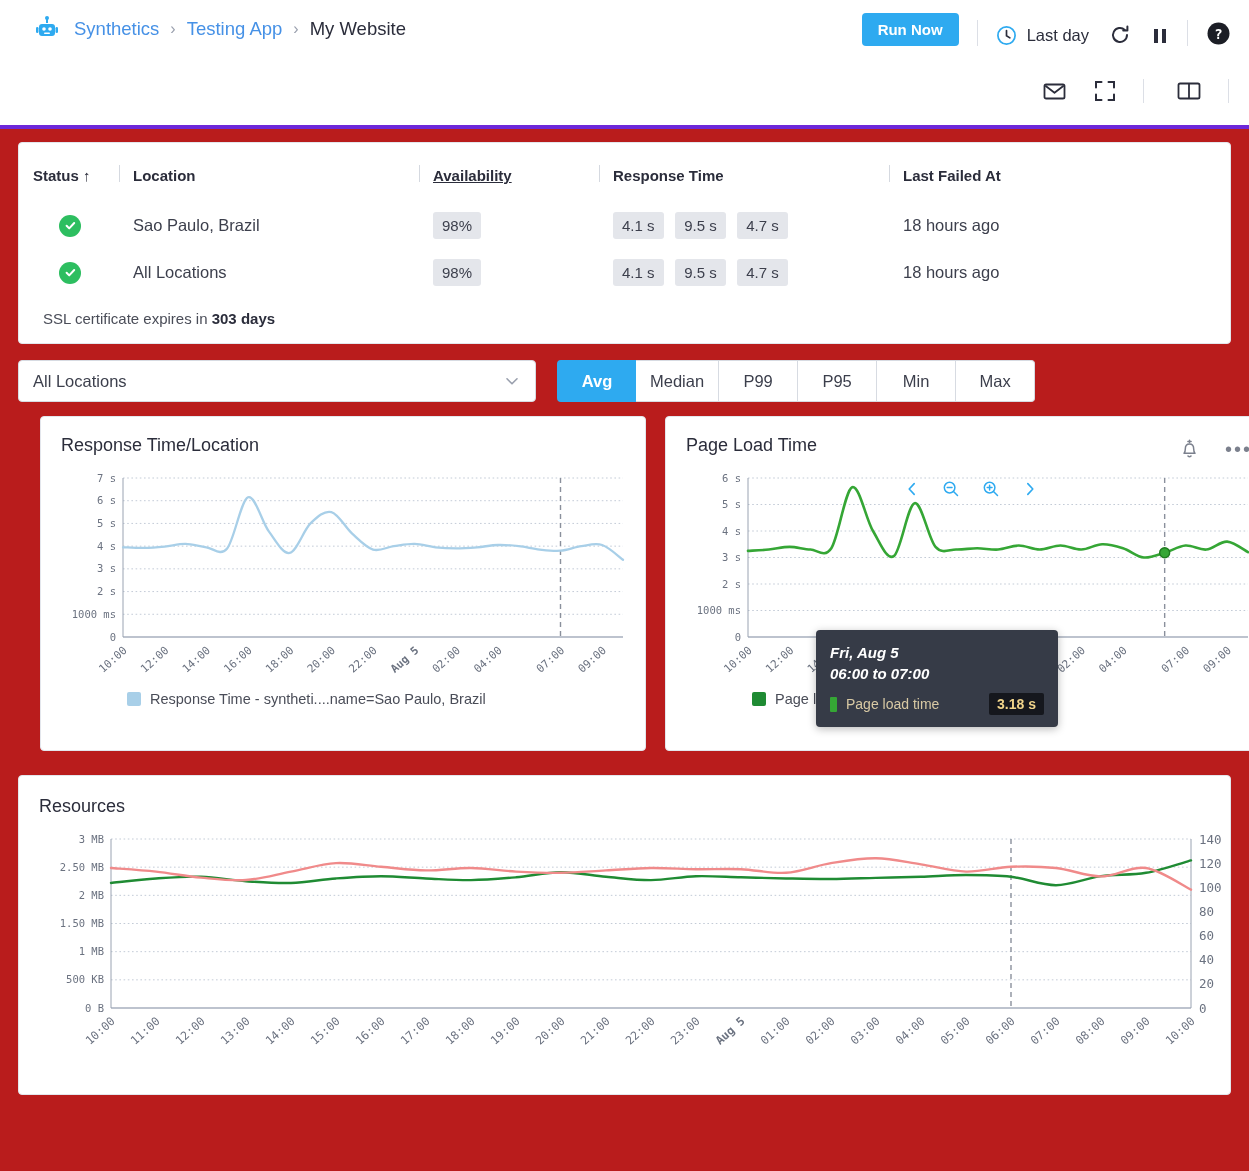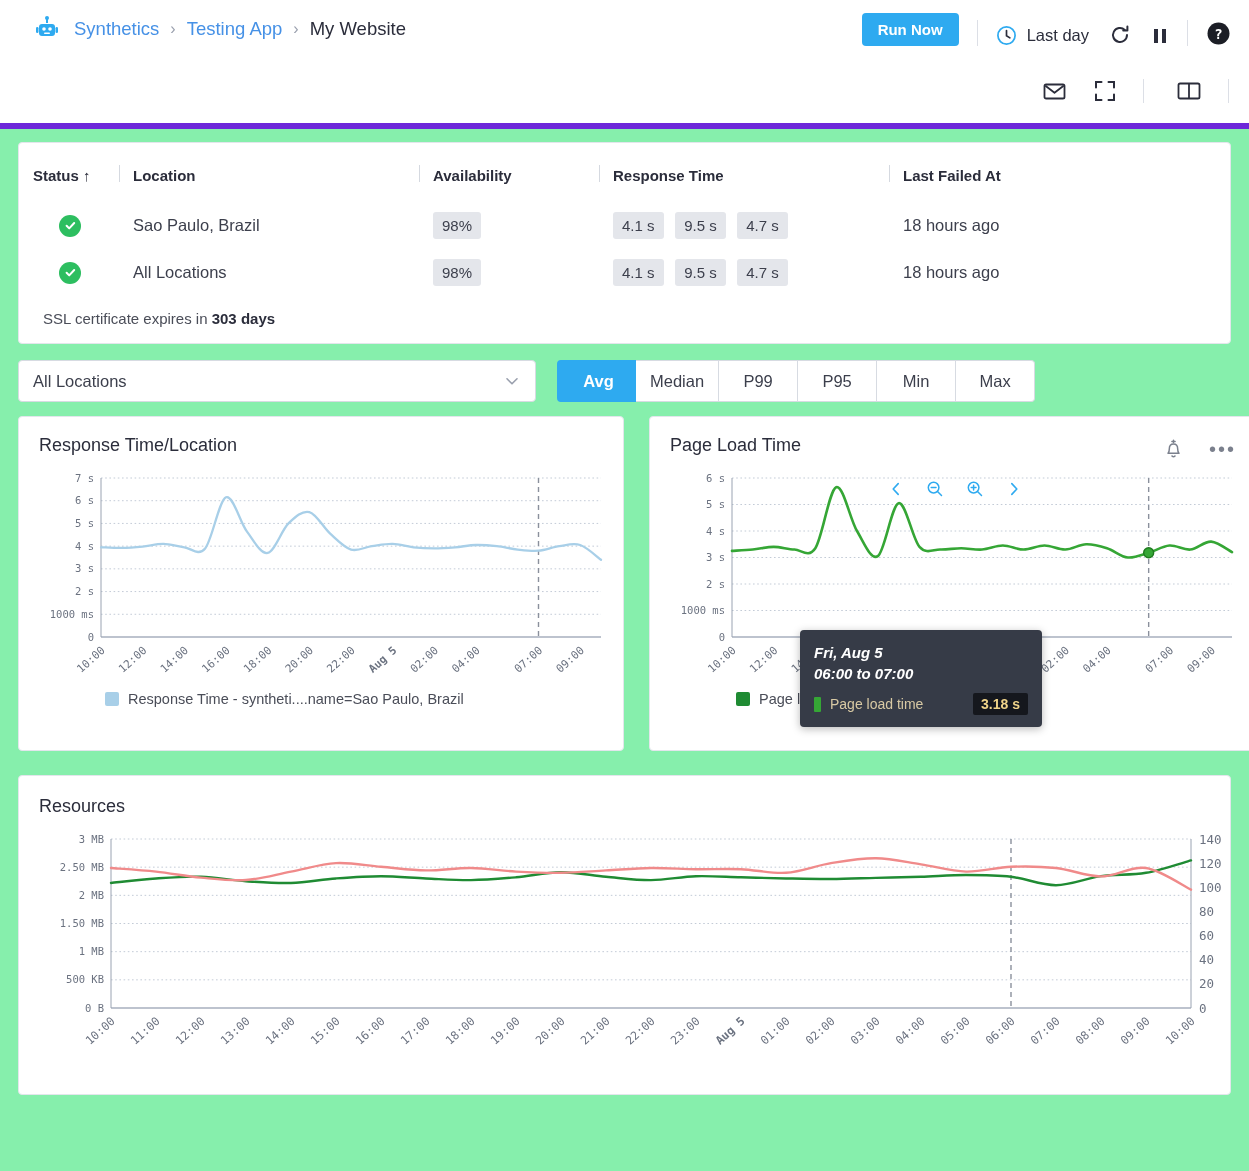--- a/index.html
+++ b/index.html
@@ -10,21 +10,21 @@
     font-family: "Liberation Sans", sans-serif;
     color: #2b2d3b;
     overflow: hidden;
   }
 
   
   .topbar {
     position: relative;
     height: 129px;
     background: #ffffff;
-    border-bottom: 6px solid #6d28d9;
+    border-bottom: 4px solid #6d28d9;
   }
   .topbar-row1 {
     display: flex; align-items: center;
     height: 58px; padding: 0 18px 0 34px;
   }
   .robot-icon { width: 26px; height: 26px; flex: 0 0 auto; margin-right: 14px; }
   .crumbs { display: flex; align-items: center; font-size: 18.5px; }
   .crumb-link { color: #4691e6; cursor: pointer; white-space: nowrap; }
   .crumb-cur { color: #2b2d3b; white-space: nowrap; }
   .crumb-sep { color: #9aa0ae; margin: 0 11px; font-size: 16px; }
@@ -46,21 +46,21 @@
   }
 
   .topbar-row2 {
     display: flex; align-items: center; justify-content: flex-end;
     height: 66px; padding: 0 14px 0 34px;
   }
   .topbar-row2 .icon-btn { margin-left: 26px; }
   .vdiv2 { width: 1px; height: 24px; background: #dcdfe6; margin: 0 6px 0 26px; }
 
   
-  .page { background: #86efac; height: 1042px; padding: 13px 18px 8px 18px; }
+  .page { background: #b91c1c; height: 1042px; padding: 13px 18px 8px 18px; }
 
   .card {
     background: #ffffff; border: 1px solid #e3e6ec; border-radius: 4px;
   }
 
   
   .summary { padding: 18px 14px 10px 14px; }
   table.sum { width: 100%; border-collapse: collapse; table-layout: fixed; }
   table.sum th {
     text-align: left; font-size: 15px; font-weight: bold; color: #2b2d3b;
@@ -69,21 +69,21 @@
   table.sum th.sep::before {
     content: ""; position: absolute; left: -14px; top: 4px;
     width: 1px; height: 17px; background: #d5d9e0;
   }
   table.sum td {
     font-size: 16.5px; color: #3c3f४c; color: #3c3f4c;
     padding: 10px 0; vertical-align: middle;
   }
   .col-status { width: 100px; }
   .col-loc { width: 300px; }
-  .col-avail { width: 180px; }
+  .col-avail { width: 180px; text-decoration: underline; }
   .col-resp { width: 290px; }
   .check-wrap { padding-left: 26px; }
   .check {
     width: 22px; height: 22px; border-radius: 50%;
     background: #2dbe60; display: inline-flex;
     align-items: center; justify-content: center;
   }
   .pill {
     display: inline-block; background: #e4e6eb; border-radius: 3px;
     font-size: 15px; color: #3c3f4c; padding: 5px 9px; margin-right: 7px;
@@ -103,28 +103,28 @@
     font-size: 16.5px; color: #3c3f4c; cursor: pointer;
   }
   .locselect .chev { margin-left: auto; }
   .aggs { display: flex; margin-left: 21px; }
   .agg {
     height: 42px; min-width: 79px; background: #fff;
     border: 1px solid #d7dbe2; border-left: none;
     display: flex; align-items: center; justify-content: center;
     font-size: 16.5px; color: #3c3f4c; cursor: pointer; padding: 0 14px;
   }
-  .agg:first-child { border-left: 5px solid #701a75; border-radius: 4px 0 0 4px; }
+  .agg:first-child { border-left: 2px solid #701a75; border-radius: 4px 0 0 4px; }
   .agg:last-child { border-radius: 0 4px 4px 0; }
   .agg.active {
     background: #2eaaf0; border-color: #2eaaf0; color: #fff; font-weight: bold;
   }
 
   
-  .chart-row { display: flex; gap: 25px; }
+  .chart-row { display: flex; gap: 19px; margin-left: 22px; }
   .chart-card { flex: 1 1 0; height: 335px; position: relative; padding: 18px 14px 0 20px; }
   .chart-title { font-size: 18px; color: #2b2d3b; }
   .chart-tools {
     position: absolute; right: 18px; top: 20px;
     display: flex; align-items: center; gap: 24px;
   }
   .dots { letter-spacing: 2px; font-size: 20px; color: #7b808d; line-height: 12px; }
   .plot-wrap { position: relative; margin-top: 14px; }
   .legend {
     display: flex; align-items: center; gap: 9px;

